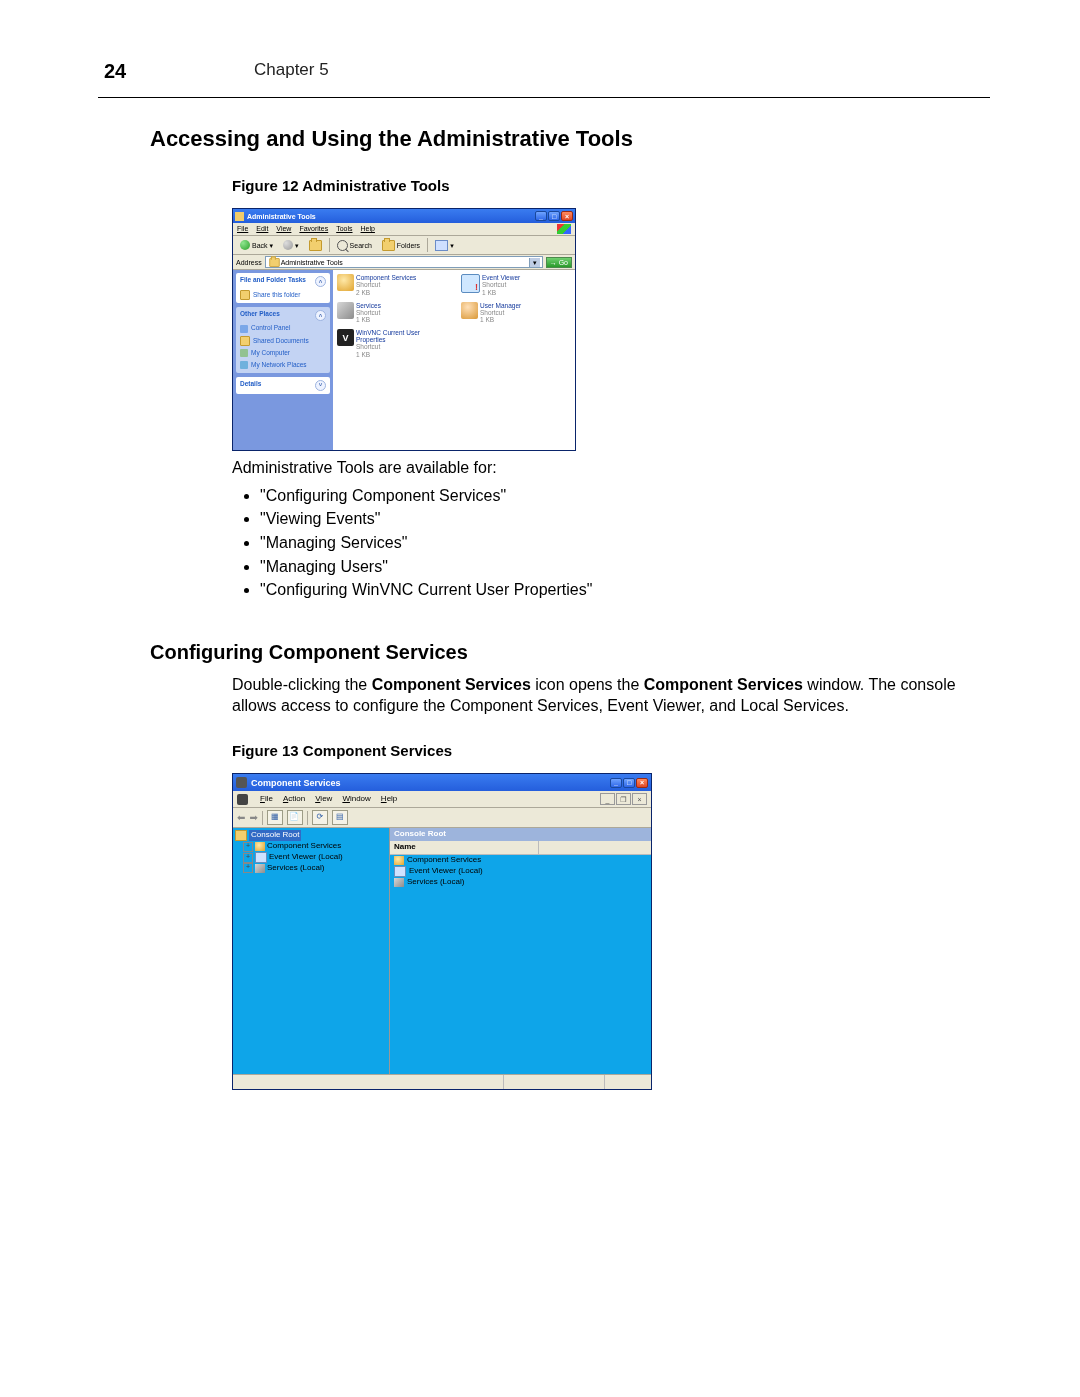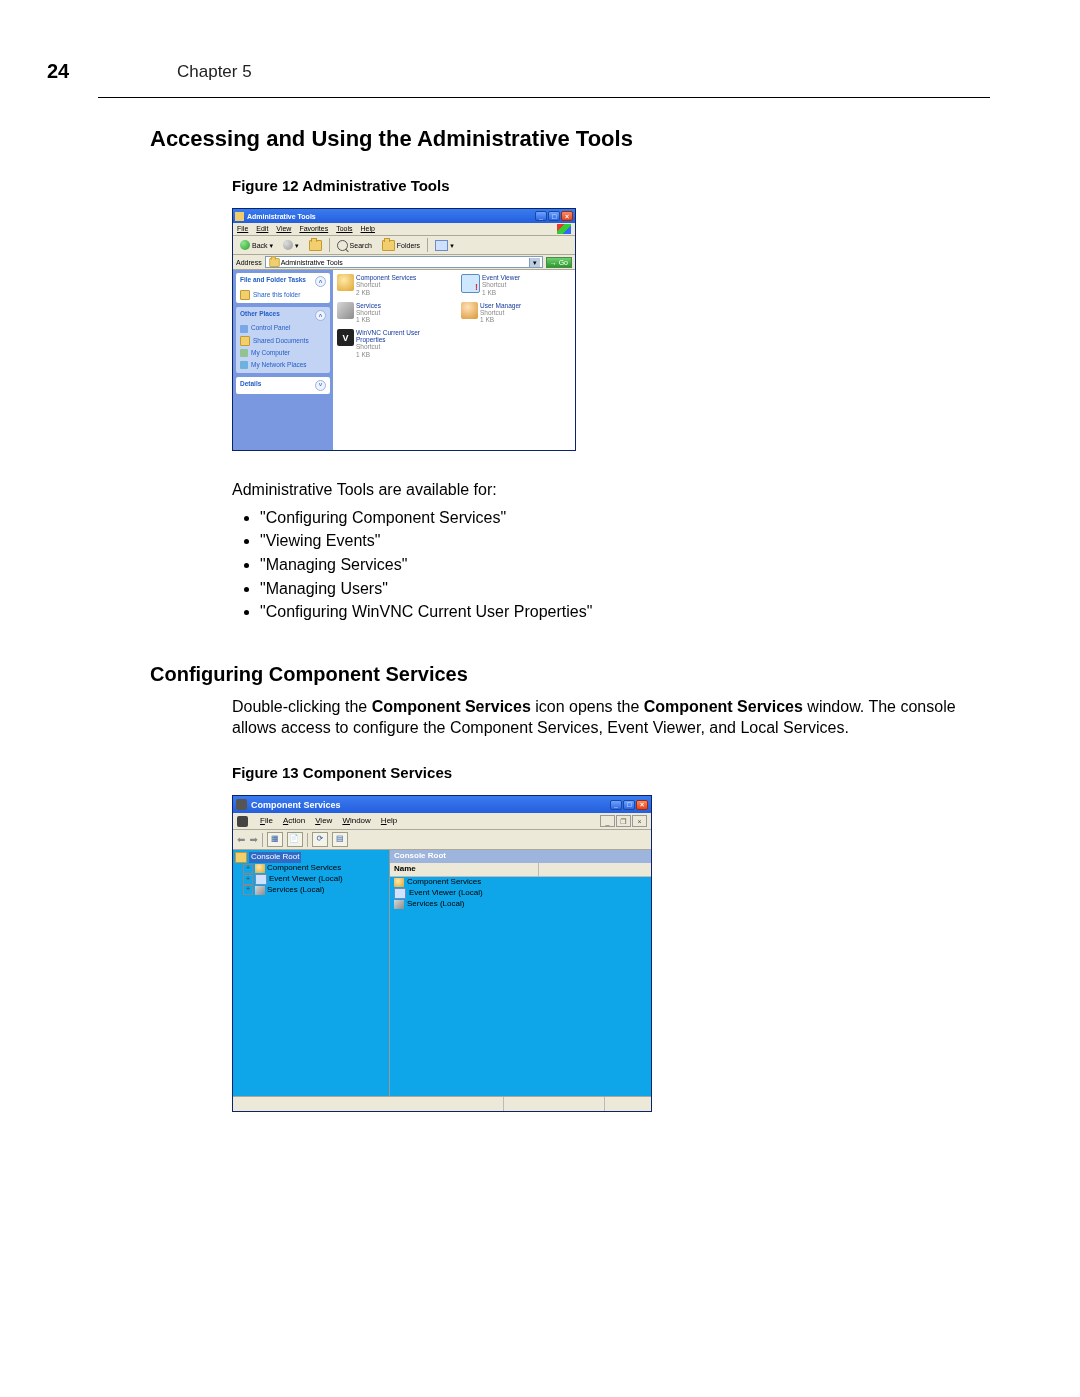--- a/index.html
+++ b/index.html
@@ -12,22 +12,23 @@
   .page {
     width: 1080px;
     min-height: 1397px;
     margin: 0 auto;
     padding: 60px 0 40px 0;
     box-sizing: border-box;
     position: relative;
   }
   .header-row {
     display: flex;
-    align-items: center;
-    padding: 0 0 10px 47px;
+    align-items: flex-start;
+    padding: 0 0 10px 104px;
+    gap: 20px;
   }
   .pagenum {
     font-weight: bold;
     font-size: 20px;
     width: 130px;
   }
   .chap {
     font-size: 17px;
     color: #222;
   }
@@ -326,21 +327,21 @@
                   <div class="nm">WinVNC Current User Properties</div>
                   <div class="row2">Shortcut</div>
                   <div class="row2">1 KB</div>
                 </div>
               </div>
             </div>
           </div>
       </div>
     </div>
 
-    <p style="margin-top:28px;">Administrative Tools are available for:</p>
+    <p style="margin-top:6px;">Administrative Tools are available for:</p>
     <ul class="bullets" id="s1bullets">
         <li>"Configuring Component Services"</li>
         <li>"Viewing Events"</li>
         <li>"Managing Services"</li>
         <li>"Managing Users"</li>
         <li>"Configuring WinVNC Current User Properties"</li>
       </ul>
   </div>
 
   <div class="h2">Configuring Component Services</div>

